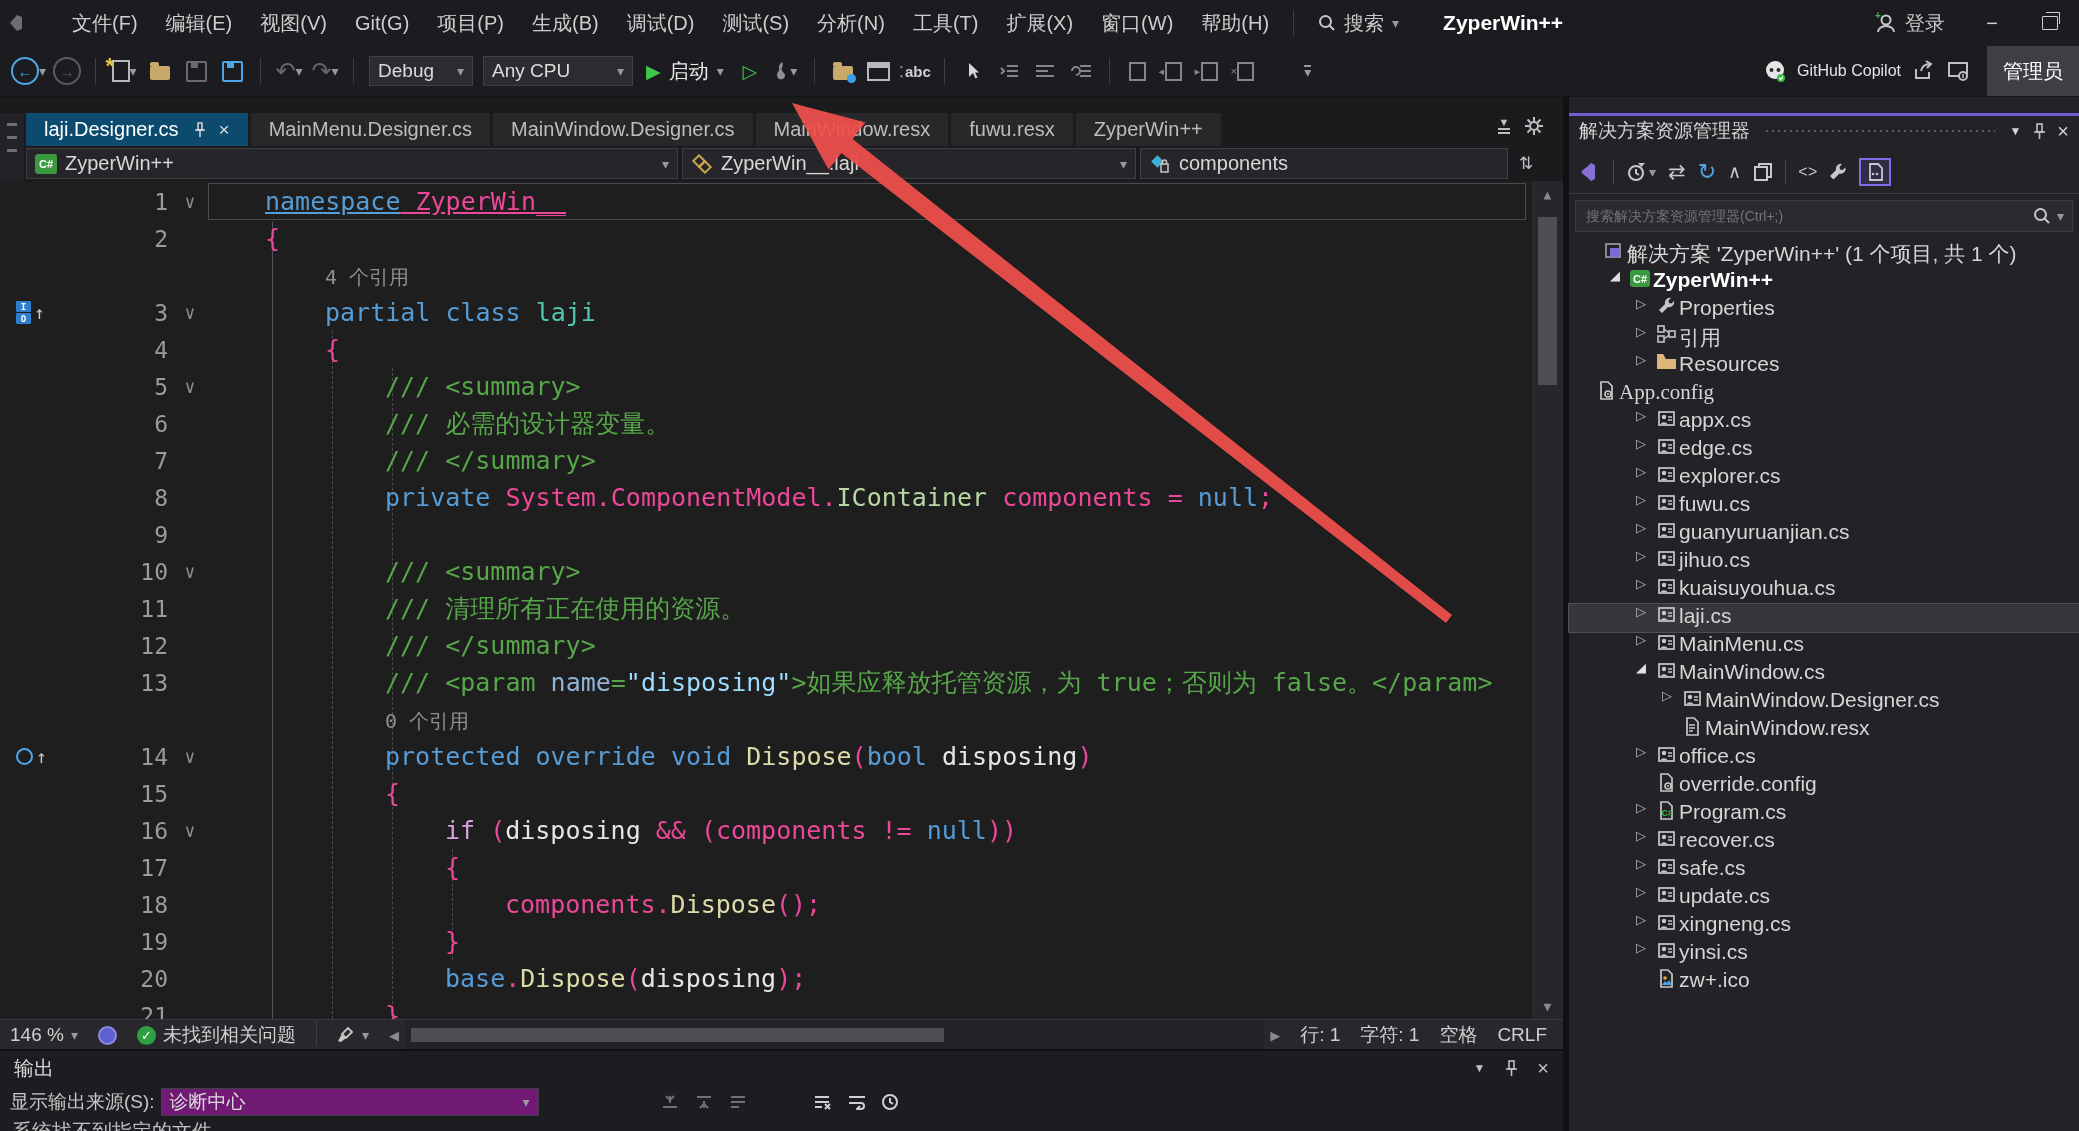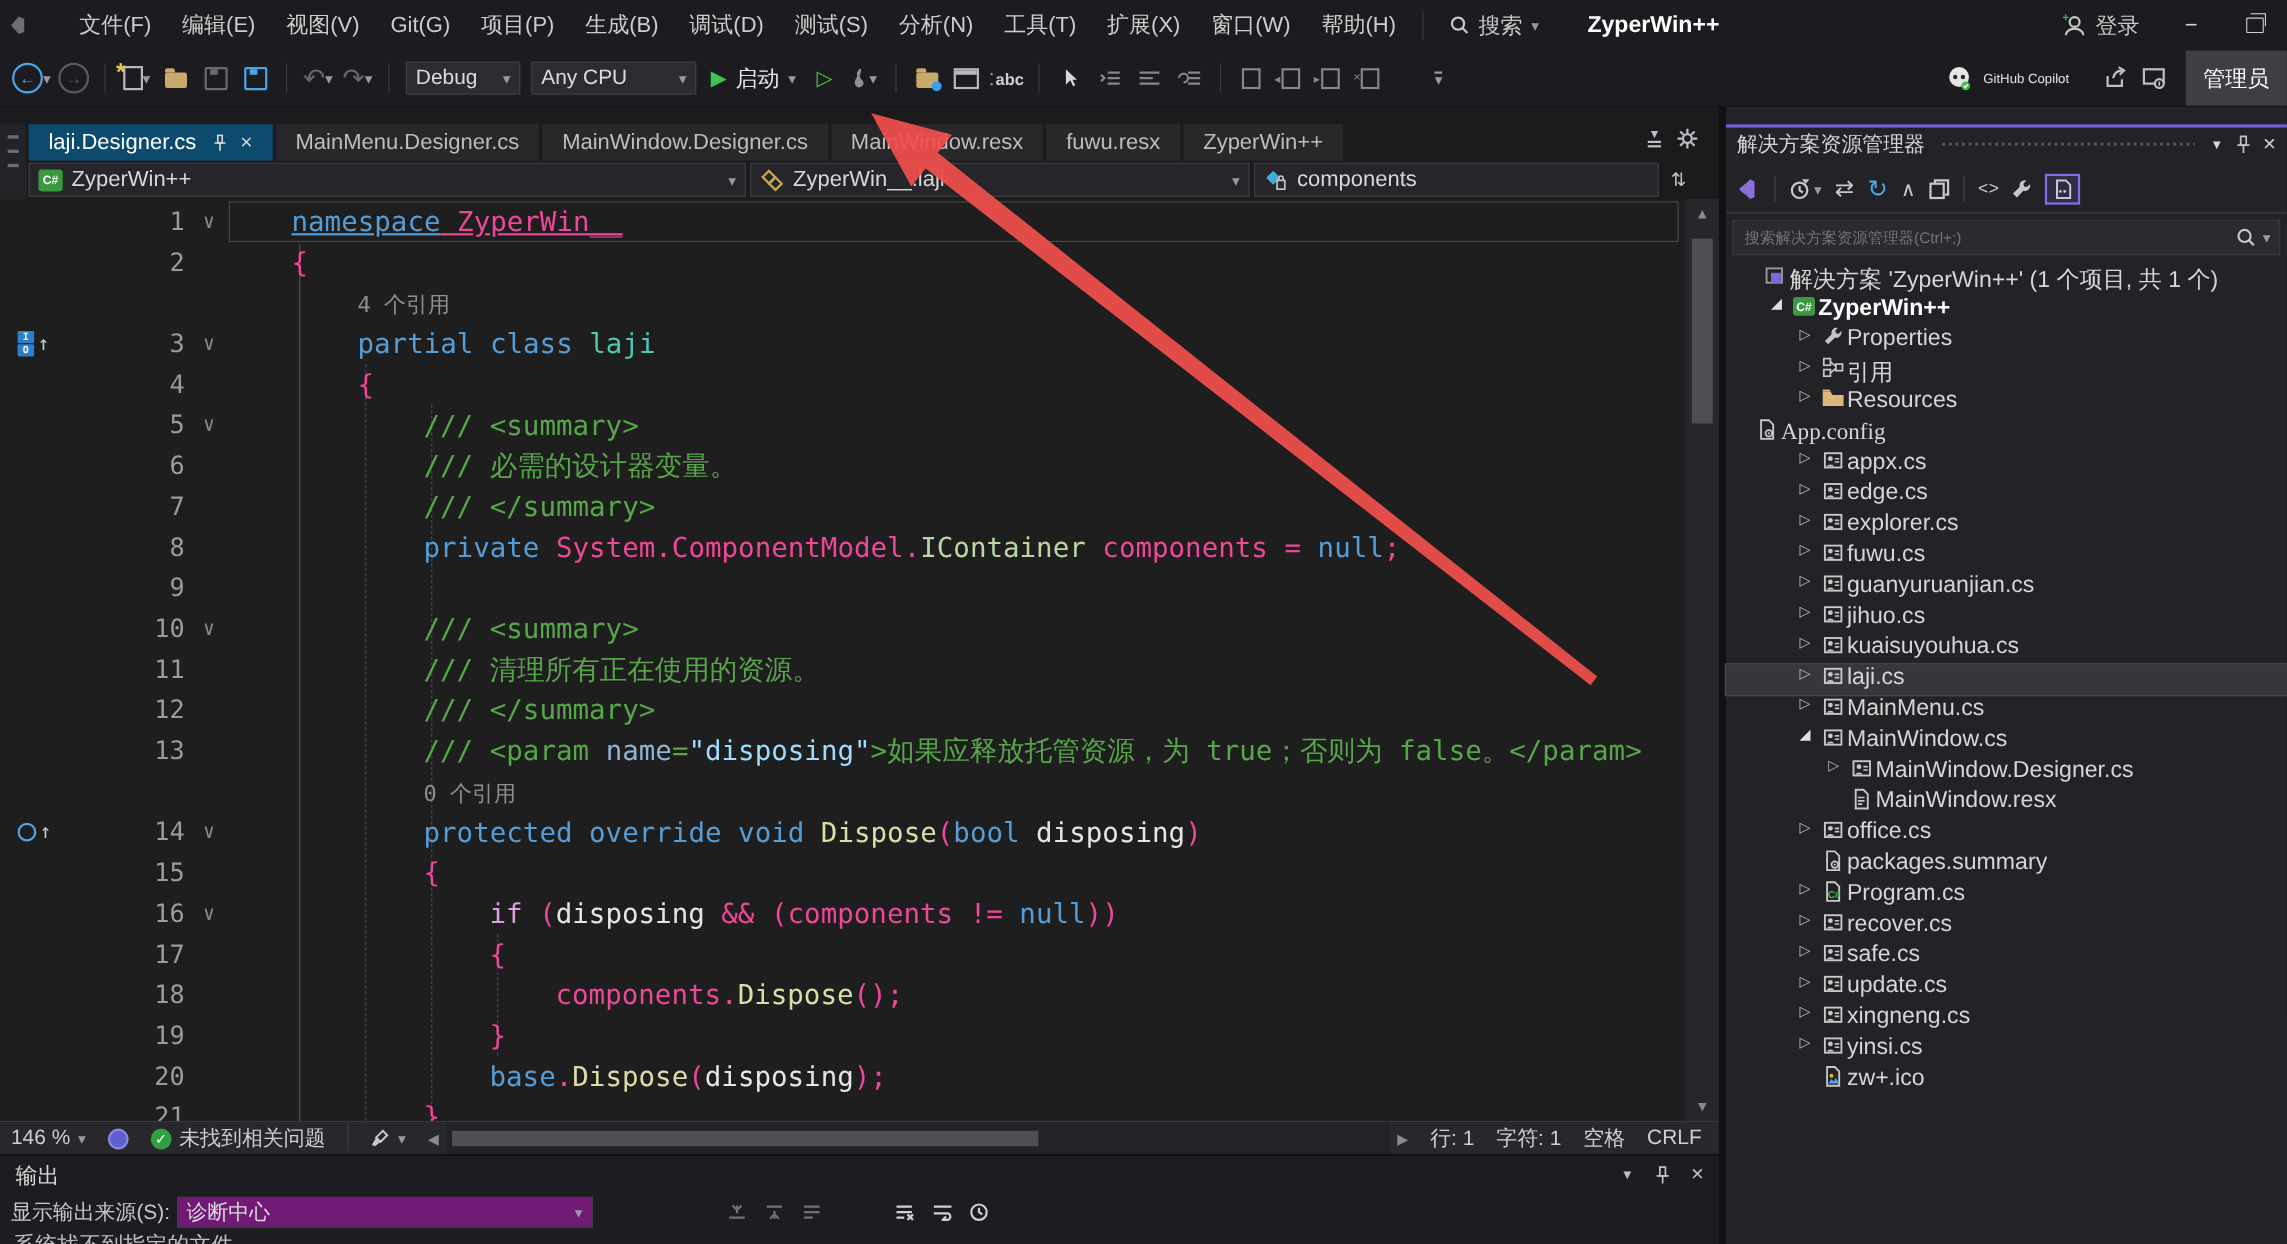--- a/index.html
+++ b/index.html
@@ -44,21 +44,21 @@
   .folder-ic{width:20px;height:14px;background:#c9a96a;border-radius:2px;position:relative;margin-top:4px;}
   .folder-ic:before{content:"";position:absolute;top:-4px;left:0;width:9px;height:4px;background:#c9a96a;border-radius:2px 2px 0 0;}
   .folder-ic.dot:after{content:"";position:absolute;right:-3px;bottom:-3px;width:9px;height:9px;border-radius:50%;background:#3b9ee8;}
   .win-prev{width:19px;height:15px;border:2px solid #b9b9bd;position:relative;}
   .win-prev:before{content:"";position:absolute;left:0;top:0;right:0;height:4px;background:#b9b9bd;}
   .abc-ic{font-size:15px;font-weight:bold;color:#d0d0d0;letter-spacing:0;}
   .abc-ic:before{content:"⁚";margin-right:2px;color:#8a8a8e;}
   .bm{width:13px;height:15px;border:2px solid #85858a;position:relative;margin:0 2px;}
   .bm span{position:absolute;left:-9px;top:1px;font-size:11px;color:#85858a;}
   .overflow-ic{border-top:2px solid #9a9a9e;padding-top:0px;font-size:14px;color:#9a9a9e;line-height:10px;}
-  .copilot-wrap{display:flex;align-items:center;gap:10px;font-size:12px;color:#e4e4e4;margin-right:24px;}
+  .copilot-wrap{display:flex;align-items:center;gap:10px;font-size:16px;color:#e4e4e4;margin-right:4px;}
   .admin-badge{height:50px;display:flex;align-items:center;justify-content:center;background:#3e3e45;
                color:#ffffff;font-size:20px;padding:0 16px;}
 
   
   .main-left{position:absolute;left:0;top:96px;width:1563px;height:1035px;background:#1b1b1e;}
   .edge-strip{position:absolute;left:0;top:17px;width:24px;height:360px;background:#232327;}
   .edge-strip i{display:block;width:10px;height:3px;background:#6d6d72;margin:10px auto 0;}
 
   
   .tabstrip{position:absolute;left:26px;top:17px;height:33px;display:flex;align-items:flex-end;}
@@ -1025,21 +1025,21 @@
         </div>
         <div class="trow" style="padding-left: 60px;">
           <span class="arrowc"></span>
           <span class="ticon">
             <svg width="21" height="21">
               <path d="M5 2 h7 l4 4 v13 H5 Z" stroke="#c8c8c8" stroke-width="1.7" fill="none"></path>
               <circle cx="12" cy="14" r="3" fill="none" stroke="#c8c8c8" stroke-width="1.6"></circle>
               <circle cx="12" cy="14" r="1" fill="#c8c8c8"></circle>
             </svg>
           </span>
-          <span class="tlabel">packages.summary</span>
+          <span class="tlabel">override.config</span>
         </div>
         <div class="trow" style="padding-left: 60px;">
           <span class="arrowc">▷</span>
           <span class="ticon">
             <svg width="21" height="21">
               <path d="M5 2 h7 l4 4 v13 H5 Z" stroke="#c8c8c8" stroke-width="1.7" fill="none"></path>
               <text x="5.5" y="16" fill="#3bbe4a" font-size="9" font-weight="bold">C#</text>
             </svg>
           </span>
           <span class="tlabel">Program.cs</span>

